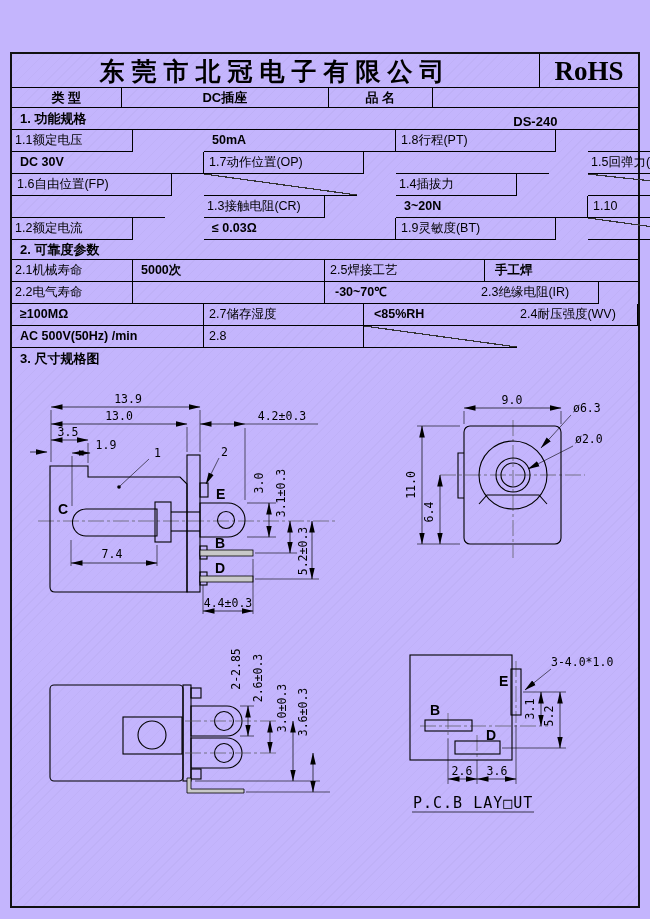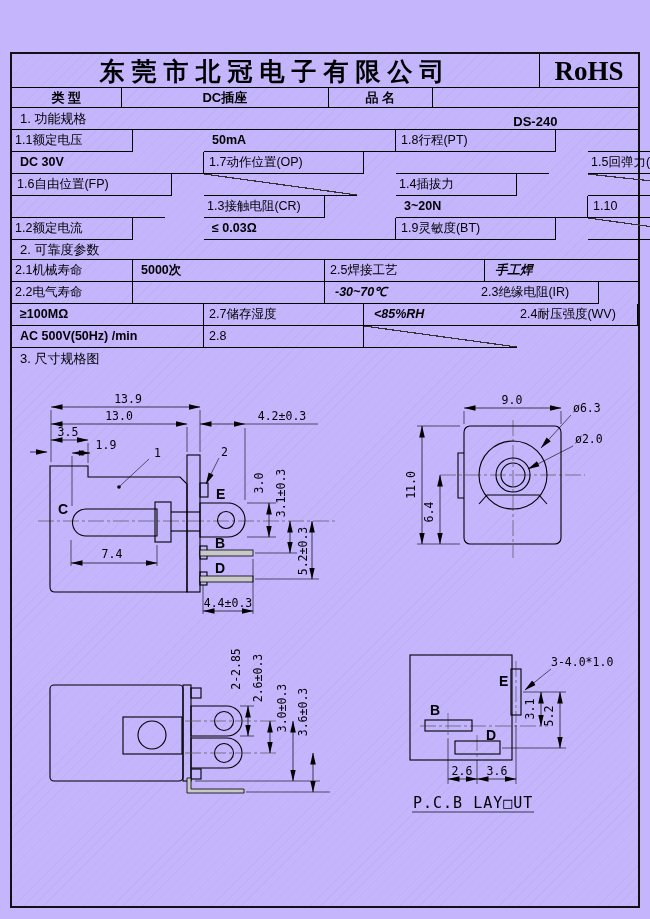--- a/index.html
+++ b/index.html
@@ -13,33 +13,33 @@
   .company{width:528px;border-right:1px solid #000;text-align:center;line-height:34px;
            font-size:25px;font-weight:bold;letter-spacing:7px;}
   .rohs{width:98px;text-align:center;line-height:34px;font-family:"Liberation Serif",serif;
         font-size:27px;font-weight:600;}
   .hdr-row2{left:12px;top:88px;width:626px;height:20px;display:flex;border-bottom:1px solid #000;}
   .hdr-row2 .cell{height:20px;line-height:19px;text-align:center;font-size:13px;font-weight:bold;
                   border-right:1px solid #000;box-sizing:border-box;}
   .hdr-row2 .cell:last-child{border-right:none;margin-top:24px;}
   .w-a{width:111px;}.w-b{width:210px;}.w-c{width:105px;}.w-d{width:208px;}
   .band{left:12px;width:626px;height:22px;line-height:21px;font-size:13px;padding-left:8px;
-        border-bottom:1px solid #000;}
+        border-bottom:1px solid #000;font-weight:bold;}
   .band1{top:108px;}
   .band2{top:240px;height:20px;line-height:19px;}
   .band3{top:348px;border-bottom:none;}
   .grid{left:12px;width:626px;display:flex;flex-wrap:wrap;}
   .grid1{top:130px;height:110px;flex-direction:column;}
   .grid2{top:260px;height:88px;}
   .grid .c{height:22px;line-height:21px;font-size:12.5px;border-right:1px solid #000;
            border-bottom:1px solid #000;box-sizing:border-box;white-space:nowrap;overflow:visible;}
   .c1{width:121px;padding-left:3px;}
   .c2{width:192px;padding-left:8px;font-weight:bold;}
   .c3{width:160px;padding-left:5px;}
-  .c4{width:153px;padding-left:10px;font-weight:bold;border-right:none!important;font-style:italic;}
+  .c4{width:153px;padding-left:10px;font-weight:bold;border-right:none!important;}
   .slash{background-image:linear-gradient(to top right, transparent calc(50% - 0.6px),
          #333 calc(50% - 0.6px), #333 calc(50% + 0.6px), transparent calc(50% + 0.6px));}
   svg{position:absolute;left:10px;top:370px;}
   .part{fill:none;stroke:#000;stroke-width:1.1;}
   .partf{fill:#c8c8c8;stroke:#000;stroke-width:0.8;}
   .dimln{stroke:#000;stroke-width:0.7;fill:none;}
   .ext{stroke:#000;stroke-width:0.6;fill:none;}
   .cline{stroke:#555;stroke-width:0.7;fill:none;stroke-dasharray:16 3 3 3;}
   .dim{font:11.5px "DejaVu Sans Mono",monospace;fill:#000;}
   .pinlbl{font:bold 14px "Liberation Sans",sans-serif;fill:#000;}

